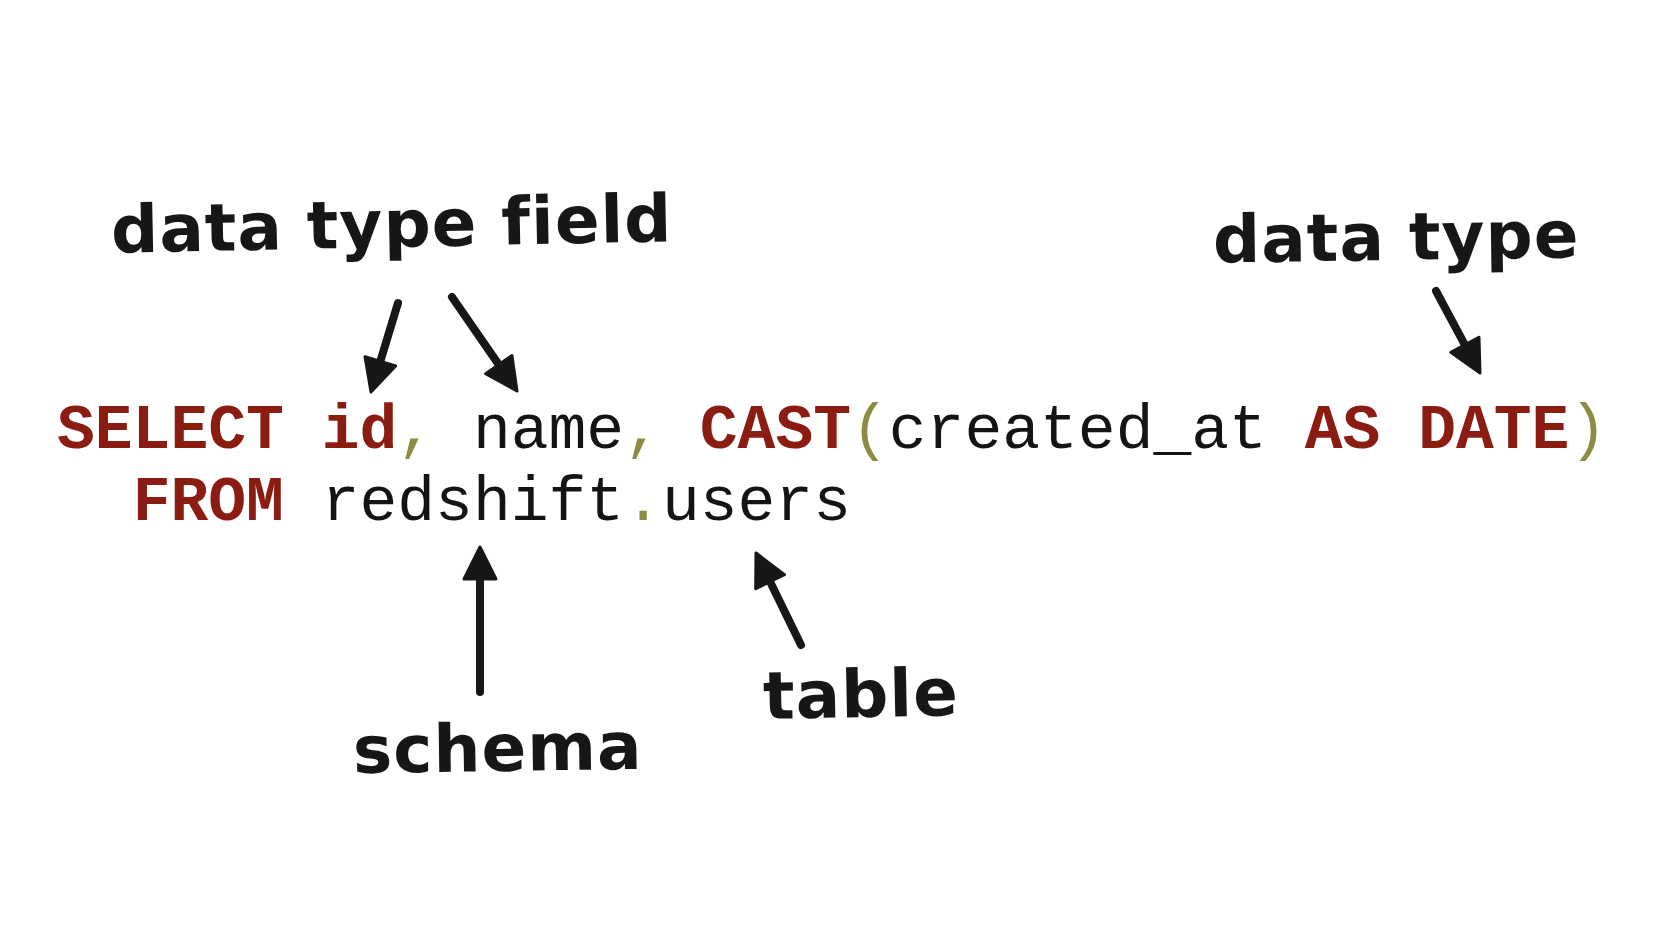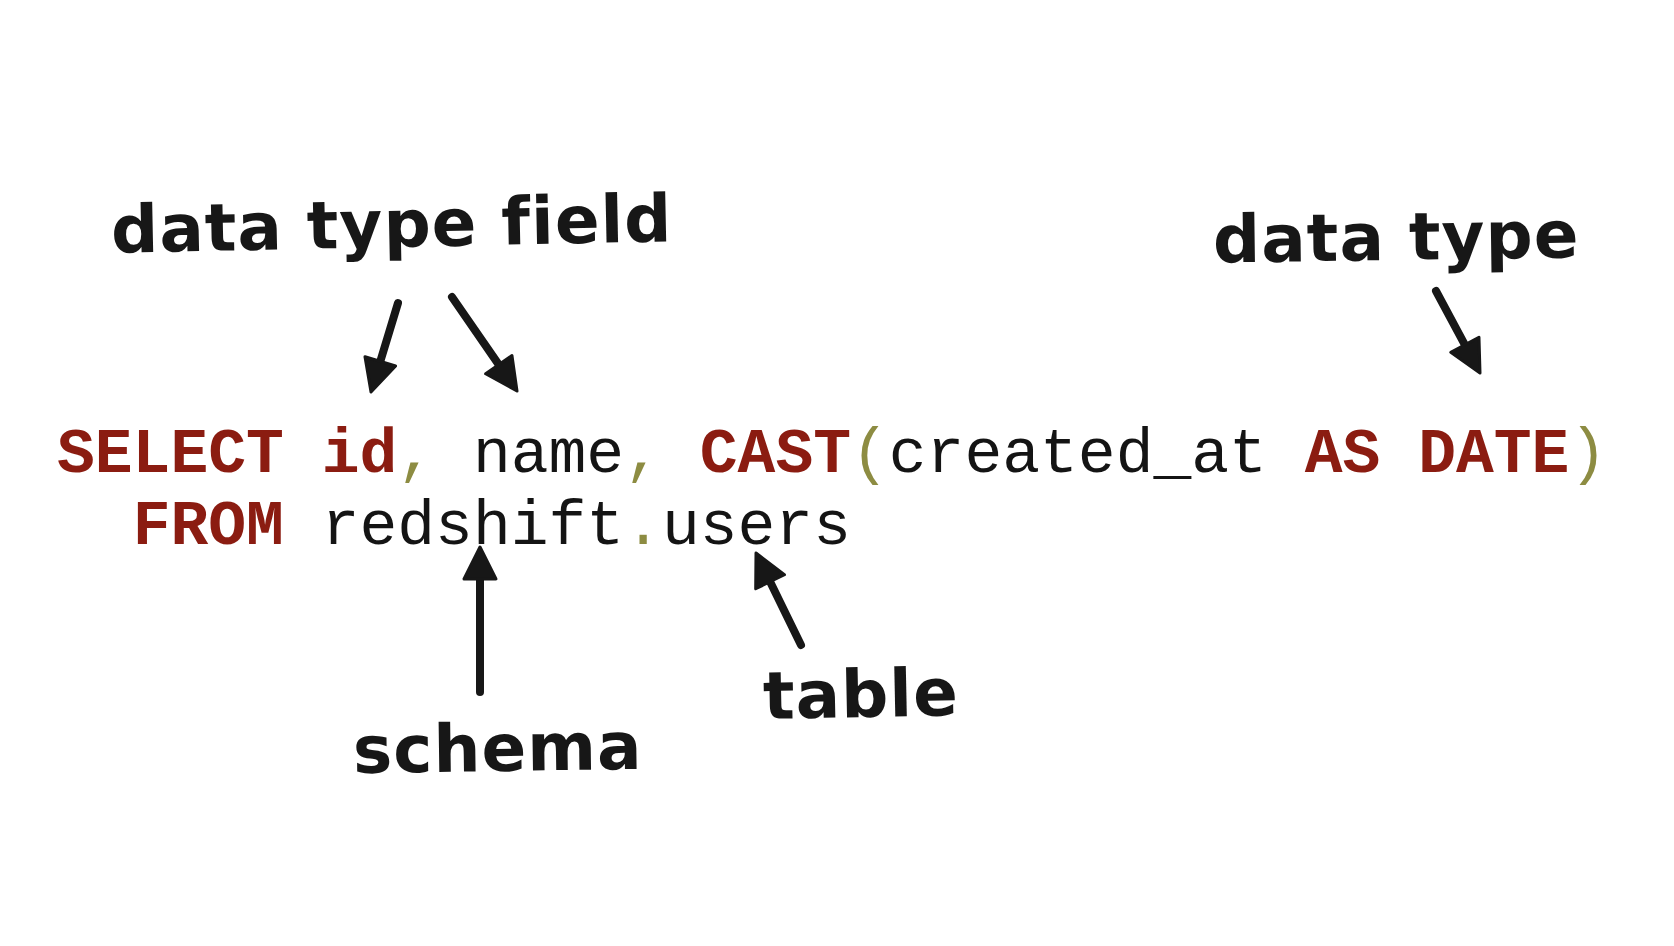--- a/index.html
+++ b/index.html
@@ -17,21 +17,21 @@
     color:#171717;
     white-space:nowrap;
   }
   .hand.tilt-a{transform:rotate(-1.2deg);}
   .hand.tilt-b{transform:rotate(-0.8deg);}
 
   
   .code{
     position:absolute;
     left:57px;
-    top:420px;
+    top:396px;
     font-family:"Liberation Mono","DejaVu Sans Mono",monospace;
     font-size:63px;
     line-height:72px;
     white-space:pre;
     color:#141414;
   }
   .code-line{white-space:pre;}
   .tok-keyword{font-weight:bold;color:var(--kw,#8b1c11);}
   .tok-identifier{color:var(--id,#141414);}
   .tok-punct{color:var(--punct,#8d8c42);}

